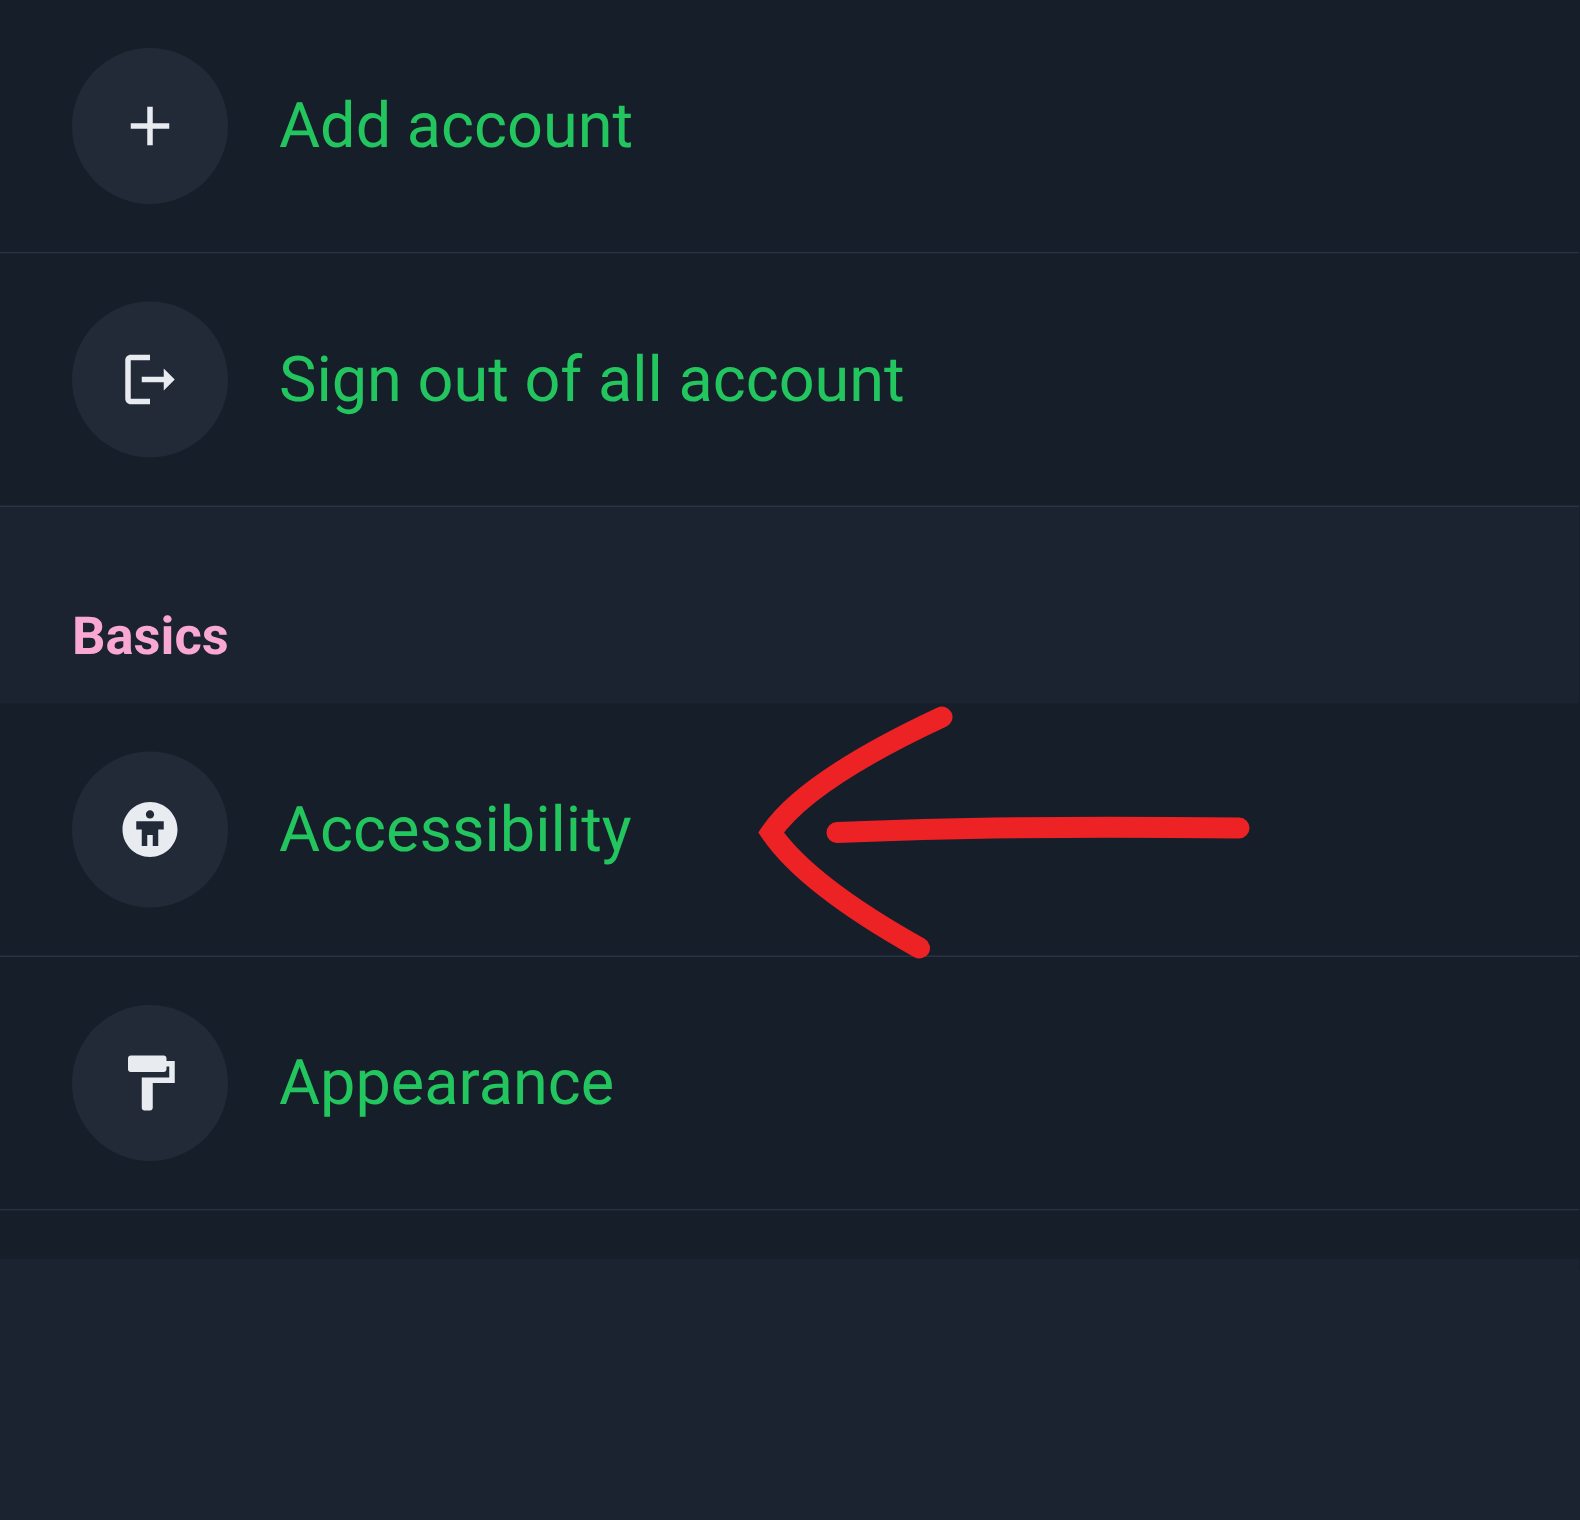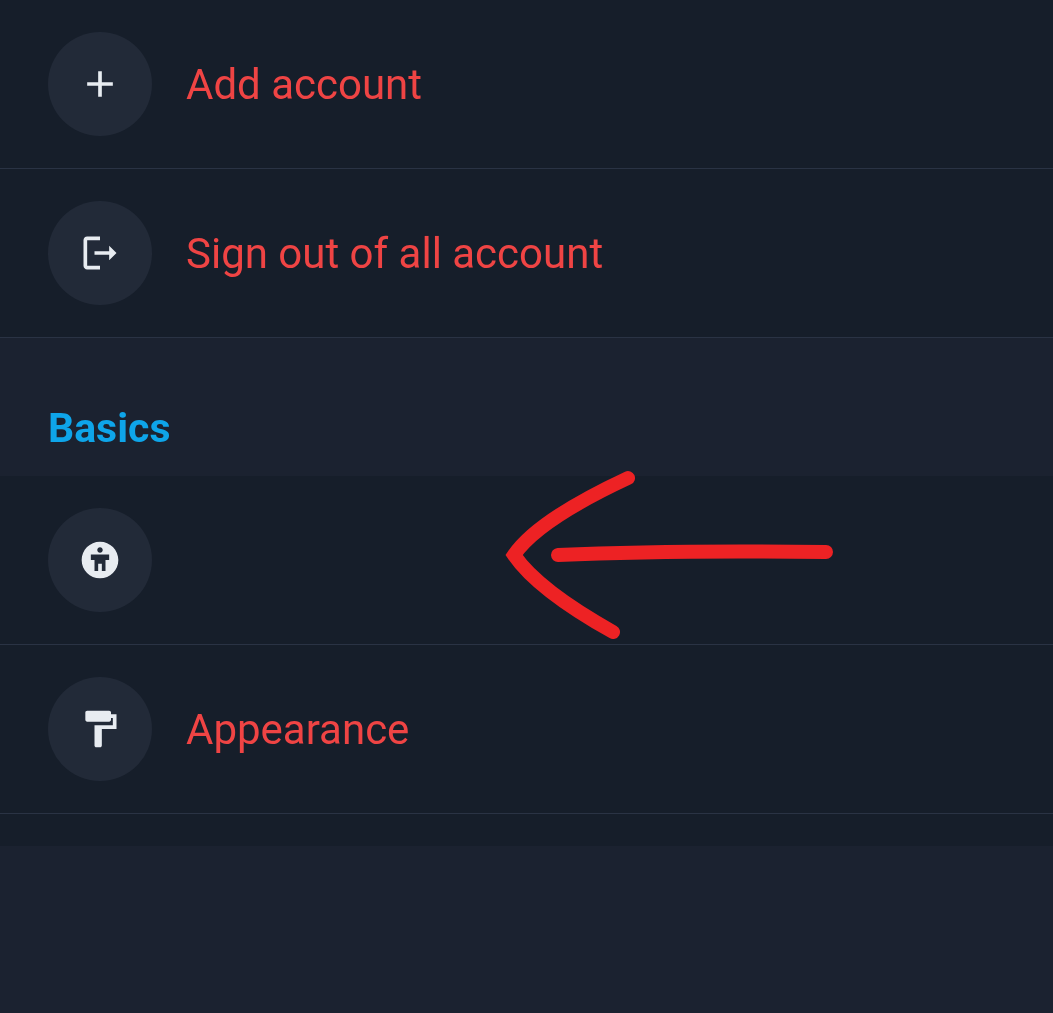--- a/index.html
+++ b/index.html
@@ -40,34 +40,34 @@
       flex-shrink: 0;
     }
     .icon-circle svg {
       width: 44px;
       height: 44px;
       fill: #e8ecf1;
     }
     .item-label {
       font-size: 42px;
       font-weight: 400;
-      color: #ef4444;
+      color: #22c55e;
     }
     .section-spacer {
       height: 66px;
       background: #1b2230;
     }
     .section-header {
       padding: 0 48px 24px 48px;
       background: #1b2230;
     }
     .section-title {
-      font-size: 41px;
+      font-size: 35px;
       font-weight: 700;
-      color: #0ea5e9;
+      color: #f9a8d4;
     }
     .annotation-arrow {
       position: absolute;
       top: 470px;
       left: 498px;
       pointer-events: none;
     }
   </style>
 </head>
 <body>
@@ -97,20 +97,21 @@
   <div class="section-header">
     <div class="section-title">Basics</div>
   </div>
 
   <div class="list-item">
     <div class="icon-circle">
       <svg viewBox="0 0 24 24">
           <path d="M12 2C6.48 2 2 6.48 2 12s4.48 10 10 10 10-4.48 10-10S17.52 2 12 2zm0 3c.83 0 1.5.67 1.5 1.5S12.83 8 12 8s-1.5-.67-1.5-1.5S11.17 5 12 5zm3 13h-2v-4h-2v4H9v-6H7V9h10v3h-2v6z"></path>
         </svg>
     </div>
+    <span class="item-label">Accessibility</span>
   </div>
 
   <div class="list-item">
     <div class="icon-circle">
       <svg viewBox="0 0 24 24">
           <path d="M18 4V3c0-.55-.45-1-1-1H5c-.55 0-1 .45-1 1v4c0 .55.45 1 1 1h12c.55 0 1-.45 1-1V6h1v4H9v11c0 .55.45 1 1 1h2c.55 0 1-.45 1-1v-9h8V4h-3z"></path>
         </svg>
     </div>
     <span class="item-label">Appearance</span>
   </div>

